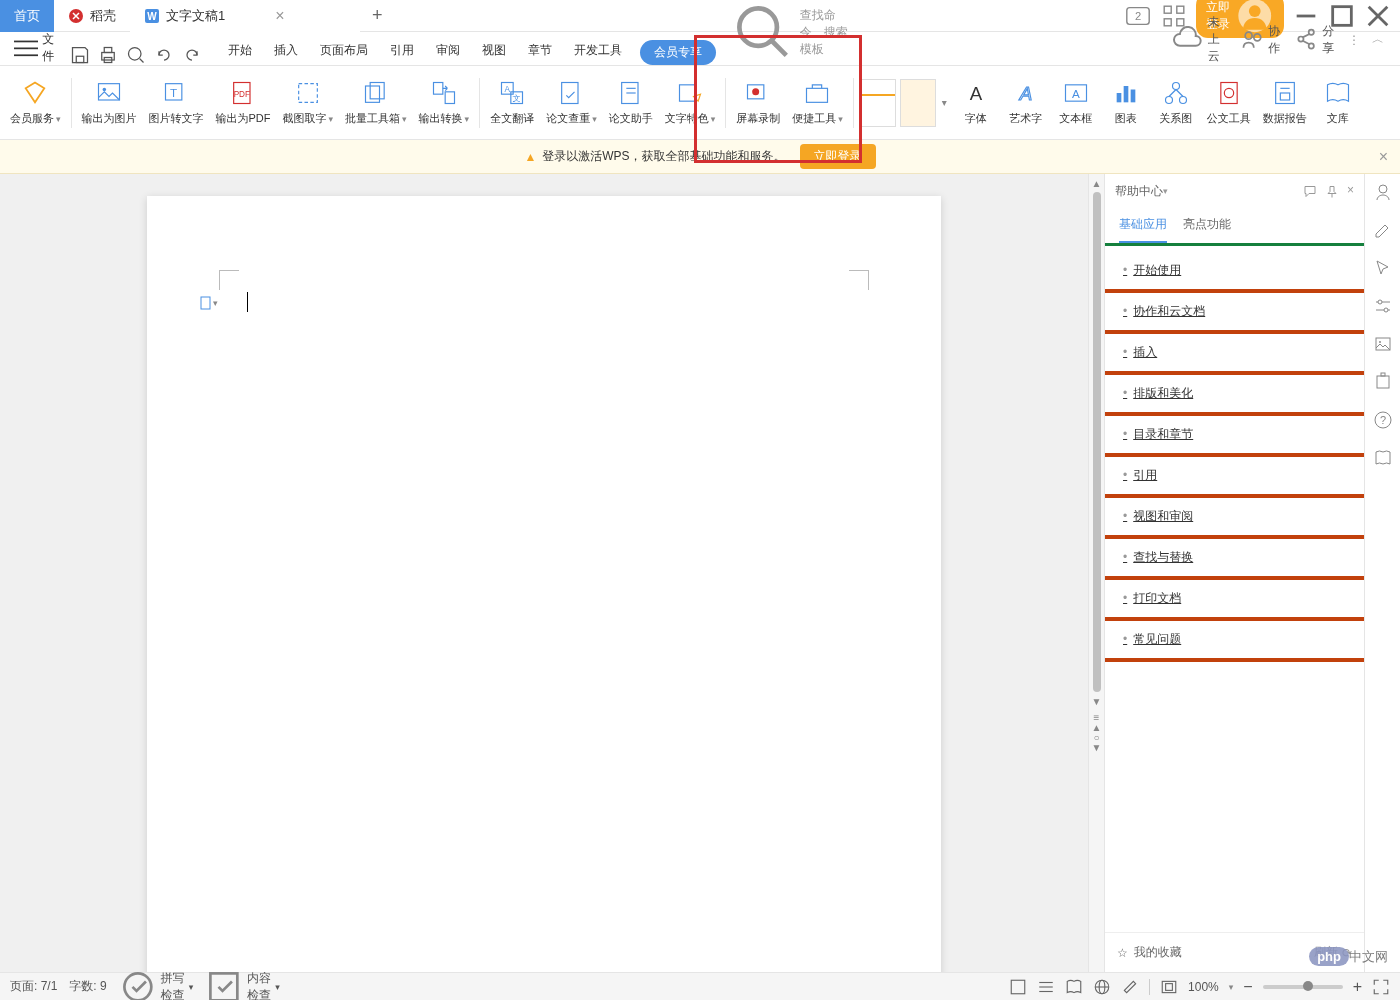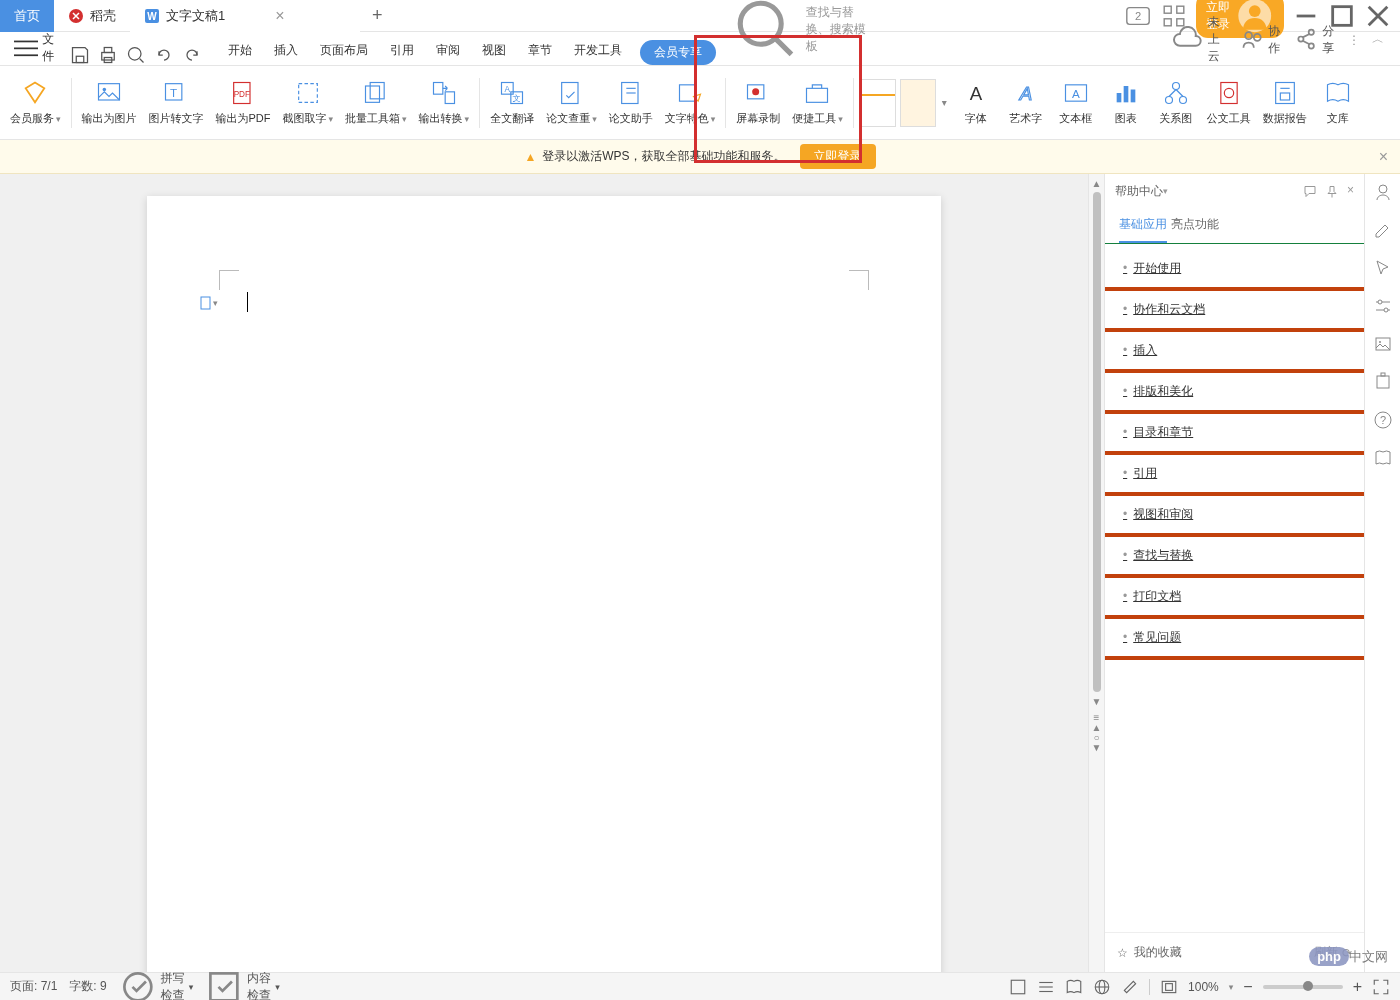--- a/index.html
+++ b/index.html
@@ -44,21 +44,21 @@
 .cursor-mark { position:absolute; top:96px; left:100px; width:1px; height:20px; background:#000; }
 .page-indicator { position:absolute; top:100px; left:52px; display:flex; align-items:center; color:#4a90e2; font-size:12px; }
 .vscroll { width:16px; background:#f5f5f5; border-left:1px solid #e5e5e5; display:flex; flex-direction:column; align-items:center; padding:4px 0; }
 .vscroll .sb { width:10px; height:10px; color:#888; font-size:10px; display:flex; align-items:center; justify-content:center; }
 .vscroll .thumb { width:8px; flex:1; max-height:500px; background:#c0c0c0; border-radius:4px; margin:4px 0; }
 .help-panel { width:260px; border-left:1px solid #e5e5e5; background:#fff; display:flex; flex-direction:column; }
 .help-head { height:34px; display:flex; align-items:center; padding:0 10px; color:#666; }
 .help-head-right { margin-left:auto; display:flex; gap:8px; color:#999; }
 .help-search { margin:6px 10px; height:32px; border:1px solid #ddd; border-radius:4px; display:flex; align-items:center; padding:0 8px; color:#999; gap:6px; }
 .help-search input { border:none; outline:none; flex:1; font-size:12px; }
-.help-tabs { display:flex; padding:8px 14px 0; gap:4px; border-bottom:1px solid #15803d; }
+.help-tabs { display:flex; padding:8px 14px 0; gap:16px; border-bottom:3px solid #15803d; }
 .help-tab { padding-bottom:8px; color:#666; cursor:pointer; }
 .help-tab.active { color:#4a90e2; border-bottom:2px solid #4a90e2; }
 .help-list { padding:6px 0; flex:1; }
 .help-item { padding:10px 18px; color:#333; cursor:pointer; border-bottom:4px solid #c2410c;text-decoration:underline; }
 .help-item::before { content:"•"; color:#999; margin-right:6px; }
 .help-foot { height:40px; border-top:1px solid #eee; display:flex; align-items:center; padding:0 12px; color:#666; gap:6px; }
 .help-foot-right { margin-left:auto; display:flex; align-items:center; gap:4px; color:#999; }
 .side-rail { width:36px; border-left:1px solid #e5e5e5; display:flex; flex-direction:column; align-items:center; padding-top:8px; gap:18px; color:#888; }
 .side-rail .ri { width:20px; height:20px; }
 .statusbar { height:28px; background:#f5f5f5; border-top:1px solid #e5e5e5; display:flex; align-items:center; padding:0 10px; font-size:12px; color:#555; gap:12px; }
@@ -193,21 +193,21 @@
     <span class="menu-tab">视图</span>
     <span class="menu-tab">章节</span>
     <span class="menu-tab">开发工具</span>
   </div>
   <span class="vip-pill">会员专享</span>
   <span class="search-cmd">
     <svg width="14" height="14" viewBox="0 0 14 14">
         <circle cx="6" cy="6" r="4" fill="none" stroke="#999"></circle>
         <line x1="9" y1="9" x2="12" y2="12" stroke="#999"></line>
       </svg>
-    <span>查找与替换、搜索模板</span>
+    <span>查找命令、搜索模板</span>
   </span>
   <div class="menubar-right">
     <span class="mb-item">
         <svg width="16" height="14" viewBox="0 0 16 14">
           <path d="M4 10a3 3 0 0 1 0-6 4 4 0 0 1 8 1 2.5 2.5 0 0 1 0 5z" fill="none" stroke="#888"></path>
         </svg>
         <span>未上云</span>
       </span>
     <span class="mb-item">
         <svg width="14" height="14" viewBox="0 0 14 14">

